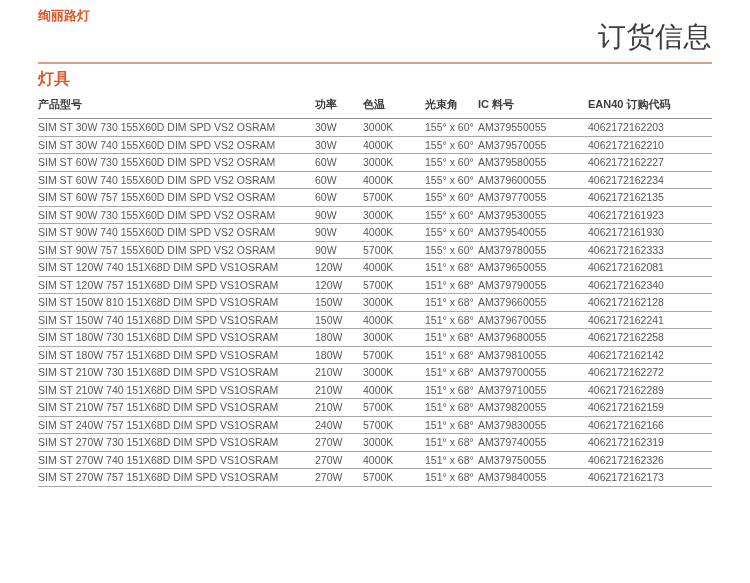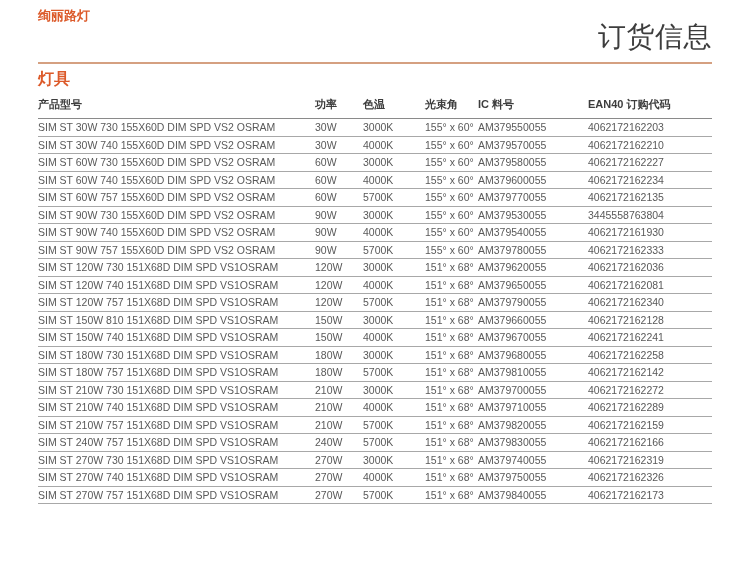--- a/index.html
+++ b/index.html
@@ -139,45 +139,37 @@
           <td>155° x 60°</td>
           <td>AM379770055</td>
           <td>4062172162135</td>
         </tr>
         <tr>
           <td>SIM ST 90W 730 155X60D DIM SPD VS2 OSRAM</td>
           <td>90W</td>
           <td>3000K</td>
           <td>155° x 60°</td>
           <td>AM379530055</td>
-          <td>3445558763804</td>
+          <td>4062172161923</td>
         </tr>
         <tr>
           <td>SIM ST 90W 740 155X60D DIM SPD VS2 OSRAM</td>
           <td>90W</td>
           <td>4000K</td>
           <td>155° x 60°</td>
           <td>AM379540055</td>
           <td>4062172161930</td>
         </tr>
         <tr>
           <td>SIM ST 90W 757 155X60D DIM SPD VS2 OSRAM</td>
           <td>90W</td>
           <td>5700K</td>
           <td>155° x 60°</td>
           <td>AM379780055</td>
           <td>4062172162333</td>
-        </tr>
-        <tr>
-          <td>SIM ST 120W 730 151X68D DIM SPD VS1OSRAM</td>
-          <td>120W</td>
-          <td>3000K</td>
-          <td>151° x 68°</td>
-          <td>AM379620055</td>
-          <td>4062172162036</td>
         </tr>
         <tr>
           <td>SIM ST 120W 740 151X68D DIM SPD VS1OSRAM</td>
           <td>120W</td>
           <td>4000K</td>
           <td>151° x 68°</td>
           <td>AM379650055</td>
           <td>4062172162081</td>
         </tr>
         <tr>

